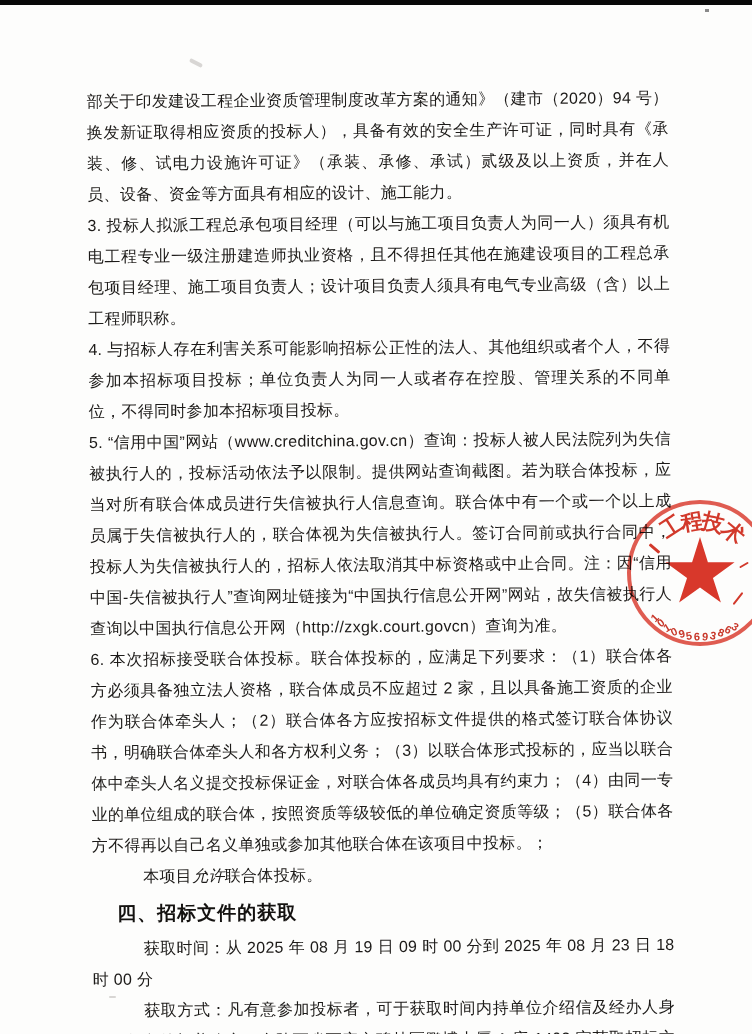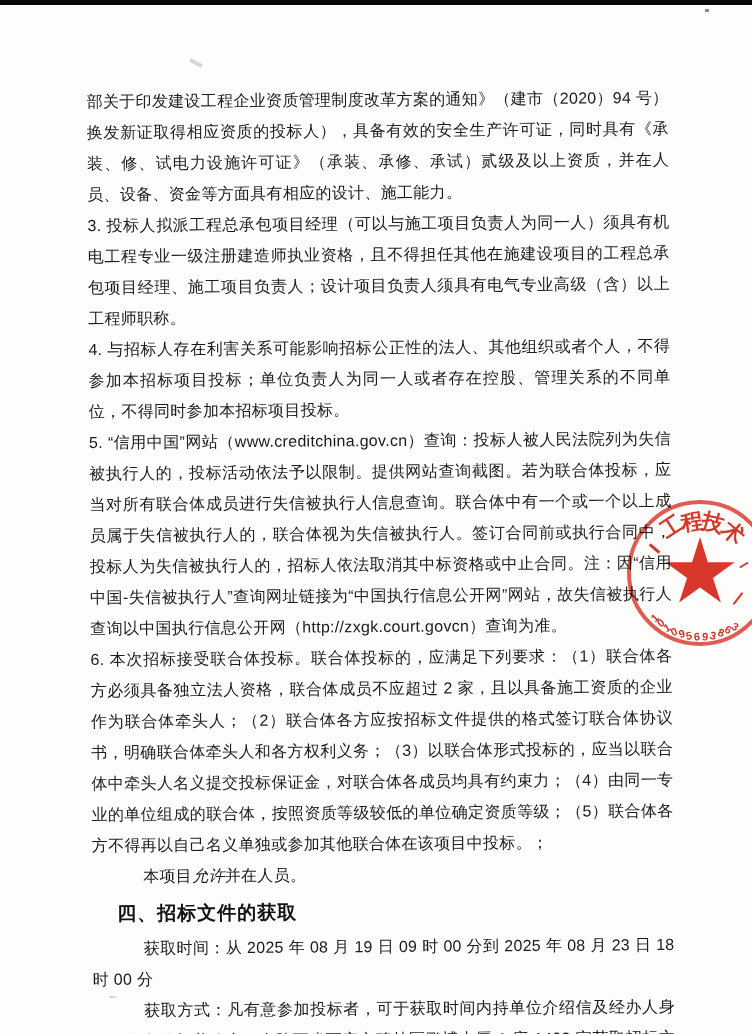--- a/index.html
+++ b/index.html
@@ -79,21 +79,21 @@
 <div class="speck" style="left:705px;top:9px;width:4px;height:3px;"></div>
 <div class="smudge" style="left:189px;top:61px;width:14px;height:4px;transform:rotate(28deg);"></div>
 <div class="smudge" style="left:109px;top:996px;width:7px;height:2px;"></div>
 
 <div class="content">
   <p>部关于印发建设工程企业资质管理制度改革方案的通知》（建市（2020）94 号）换发新证取得相应资质的投标人），具备有效的安全生产许可证，同时具有《承装、修、试电力设施许可证》（承装、承修、承试）贰级及以上资质，并在人员、设备、资金等方面具有相应的设计、施工能力。</p>
   <p>3. 投标人拟派工程总承包项目经理（可以与施工项目负责人为同一人）须具有机电工程专业一级注册建造师执业资格，且不得担任其他在施建设项目的工程总承包项目经理、施工项目负责人；设计项目负责人须具有电气专业高级（含）以上工程师职称。</p>
   <p>4. 与招标人存在利害关系可能影响招标公正性的法人、其他组织或者个人，不得参加本招标项目投标；单位负责人为同一人或者存在控股、管理关系的不同单位，不得同时参加本招标项目投标。</p>
   <p>5. “信用中国”网站（www.creditchina.gov.cn）查询：投标人被人民法院列为失信被执行人的，投标活动依法予以限制。提供网站查询截图。若为联合体投标，应当对所有联合体成员进行失信被执行人信息查询。联合体中有一个或一个以上成员属于失信被执行人的，联合体视为失信被执行人。签订合同前或执行合同中，投标人为失信被执行人的，招标人依法取消其中标资格或中止合同。注：因“信用中国-失信被执行人”查询网址链接为“中国执行信息公开网”网站，故失信被执行人查询以中国执行信息公开网（http://zxgk.court.govcn）查询为准。</p>
   <p>6. 本次招标接受联合体投标。联合体投标的，应满足下列要求：（1）联合体各方必须具备独立法人资格，联合体成员不应超过 2 家，且以具备施工资质的企业作为联合体牵头人；（2）联合体各方应按招标文件提供的格式签订联合体协议书，明确联合体牵头人和各方权利义务；（3）以联合体形式投标的，应当以联合体中牵头人名义提交投标保证金，对联合体各成员均具有约束力；（4）由同一专业的单位组成的联合体，按照资质等级较低的单位确定资质等级；（5）联合体各方不得再以自己名义单独或参加其他联合体在该项目中投标。；</p>
-  <p class="indent"><span>本项目</span><em>允许</em><span>并在人员。</span></p>
+  <p class="indent"><span>本项目</span><em>允许</em><span>联合体投标。</span></p>
   <div class="heading">四、招标文件的获取</div>
   <p class="indent">获取时间：从 2025 年 08 月 19 日 09 时 00 分到 2025 年 08 月 23 日 18 时 00 分</p>
   <p class="indent">获取方式：凡有意参加投标者，可于获取时间内持单位介绍信及经办人身份证复印件加盖公章，在陕西省西安市碑林区鹏博大厦 A 座 1403 室获取招标文件。招标文件每套售价 800 元，售后不退。</p>
 </div>
 
 <div class="stamp">
   <div class="ring"></div>
   <div class="star"></div>
   <span class="arc a0">工</span>
   <span class="arc a1">程</span>

